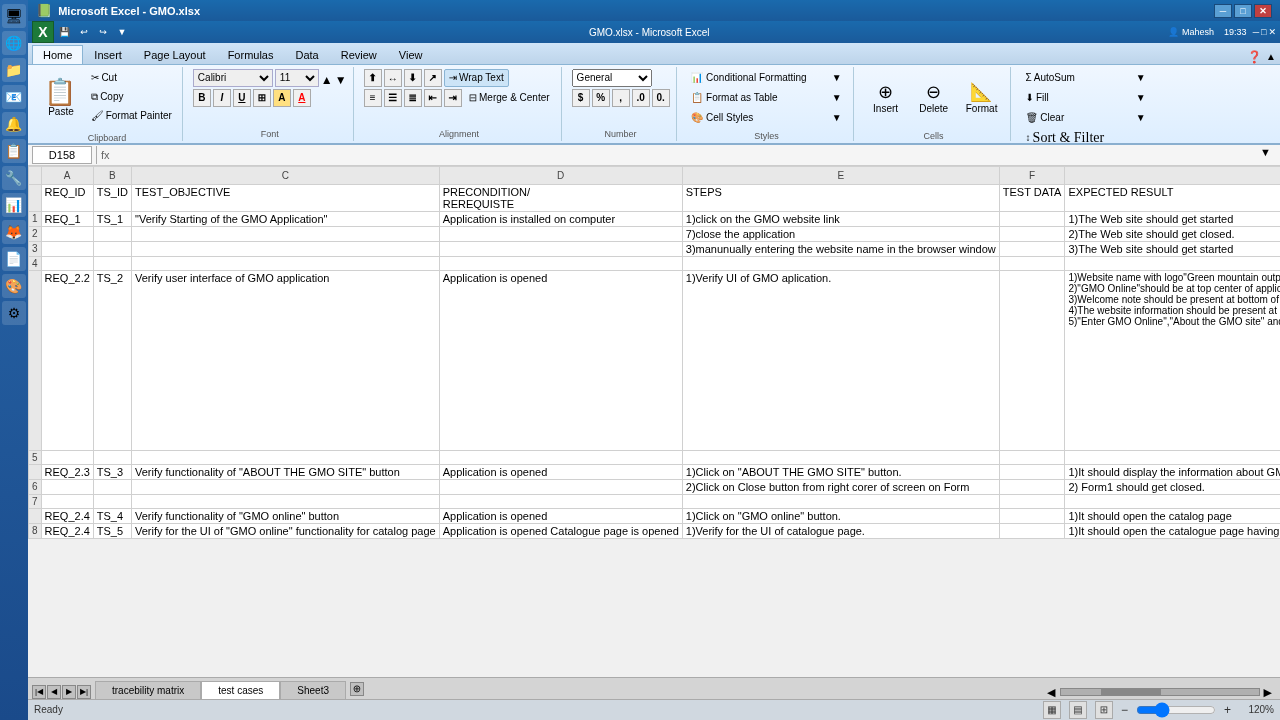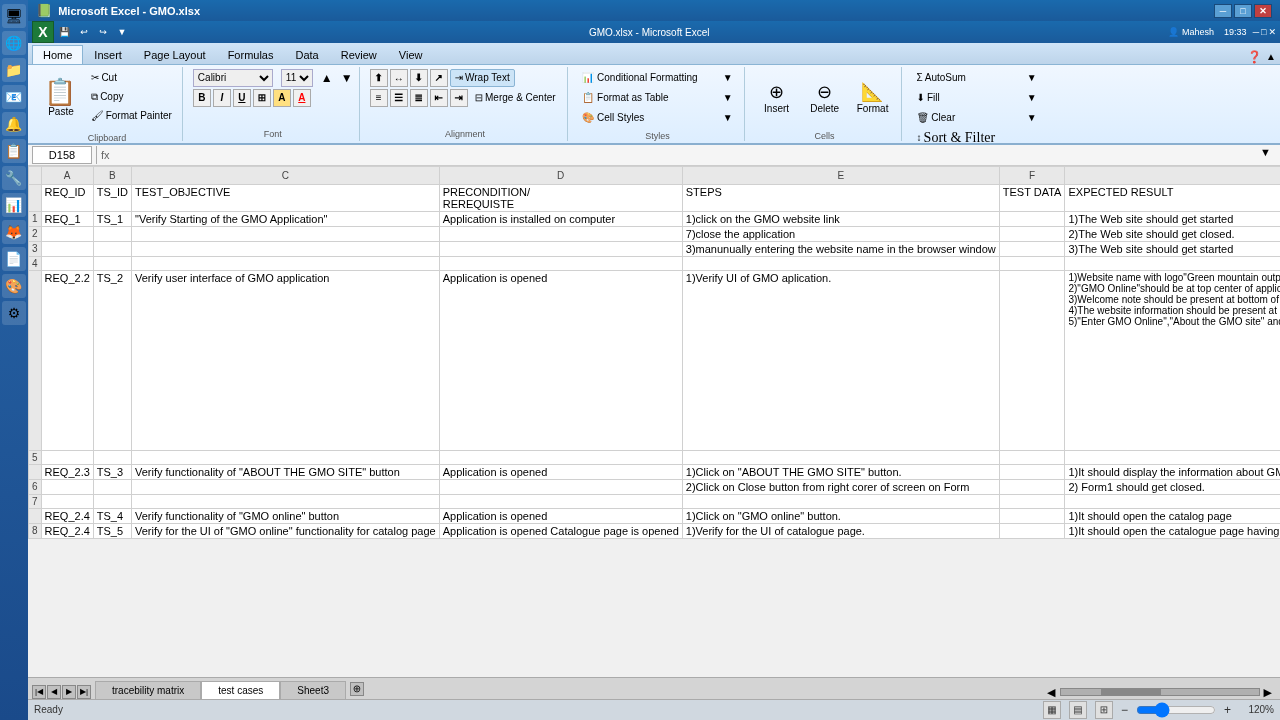--- a/index.html
+++ b/index.html
@@ -110,21 +110,21 @@
       cursor: pointer;
       border: 1px solid transparent;
       border-radius: 2px;
       font-size: 10px;
       height: 18px;
     }
     .ribbon-col { display: flex; flex-direction: column; gap: 1px; }
 
     
     .font-select { width: 80px; height: 18px; font-size: 10px; border: 1px solid #aac; }
-    .font-size-select { width: 32px; height: 18px; font-size: 10px; border: 1px solid #aac; }
+    .font-size-select { width: 44px; height: 18px; font-size: 10px; border: 1px solid #aac; }
     .format-row { display: flex; gap: 2px; }
     .fmt-btn { width: 18px; height: 18px; font-size: 10px; border: 1px solid #aaa; background: #f0f0f0; cursor: pointer; display: flex; align-items: center; justify-content: center; font-weight: bold; }
 
     
     #formula-bar {
       background: #f5f5f5;
       border-bottom: 1px solid #ccc;
       height: 22px;
       display: flex;
       align-items: center;
@@ -350,21 +350,21 @@
             <span>🖌</span>
             <span>Format Painter</span>
           </div>
         </div>
       </div>
       <div class="ribbon-group-label">Clipboard</div>
     </div>
 
     <div class="ribbon-group">
       <div class="ribbon-group-content" style="flex-direction:column; gap:2px;">
-        <div style="display:flex; gap:8px; align-items:center;">
+        <div style="display:flex; gap:2px; align-items:flex-end;">
           <select class="font-select">
             <option>Calibri</option>
           </select>
           <select class="font-size-select">
             <option>11</option>
           </select>
           <span style="cursor:pointer; font-size:12px;">▲</span>
           <span style="cursor:pointer; font-size:12px;">▼</span>
         </div>
         <div class="format-row">
@@ -407,20 +407,35 @@
           <button class="fmt-btn">⇥</button>
           <div class="ribbon-btn-small" style="padding:1px 4px;">
             <span>⊟</span>
             <span style="font-size:10px;">Merge &amp; Center</span>
           </div>
         </div>
       </div>
       <div class="ribbon-group-label">Alignment</div>
     </div>
 
+    <div class="ribbon-group">
+      <div class="ribbon-group-content" style="flex-direction:column; gap:2px;">
+        <select style="width:80px; height:18px; font-size:10px;">
+          <option>General</option>
+        </select>
+        <div style="display:flex; gap:2px;">
+          <button class="fmt-btn">$</button>
+          <button class="fmt-btn">%</button>
+          <button class="fmt-btn">,</button>
+          <button class="fmt-btn">.0</button>
+          <button class="fmt-btn">0.</button>
+        </div>
+      </div>
+      <div class="ribbon-group-label">Number</div>
+    </div>
 
     <div class="ribbon-group">
       <div class="ribbon-group-content" style="flex-direction:column; gap:2px; width:160px;">
         <div class="ribbon-btn-small" style="width:100%; padding:2px 4px;">
           <span>📊</span>
           <span style="font-size:10px;">Conditional Formatting</span>
           <span style="margin-left:auto;">▼</span>
         </div>
         <div class="ribbon-btn-small" style="width:100%; padding:2px 4px;">
           <span>📋</span>

